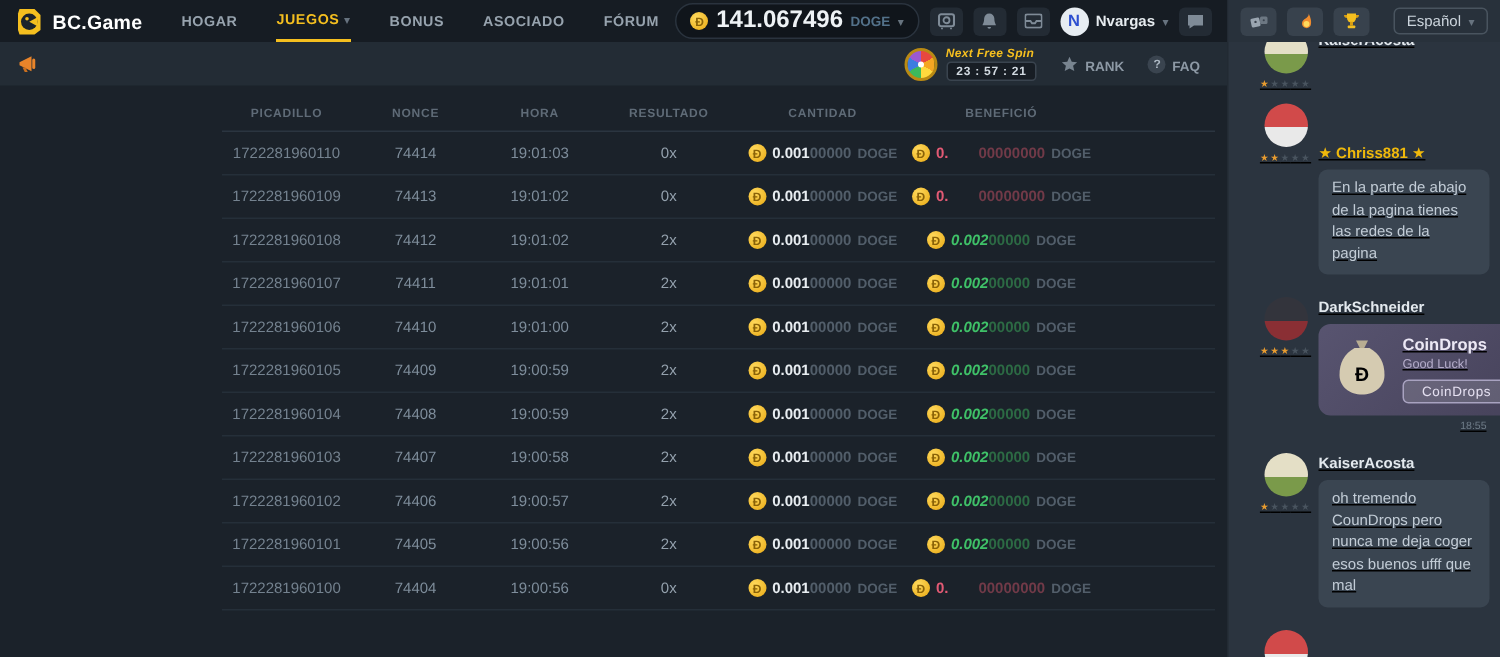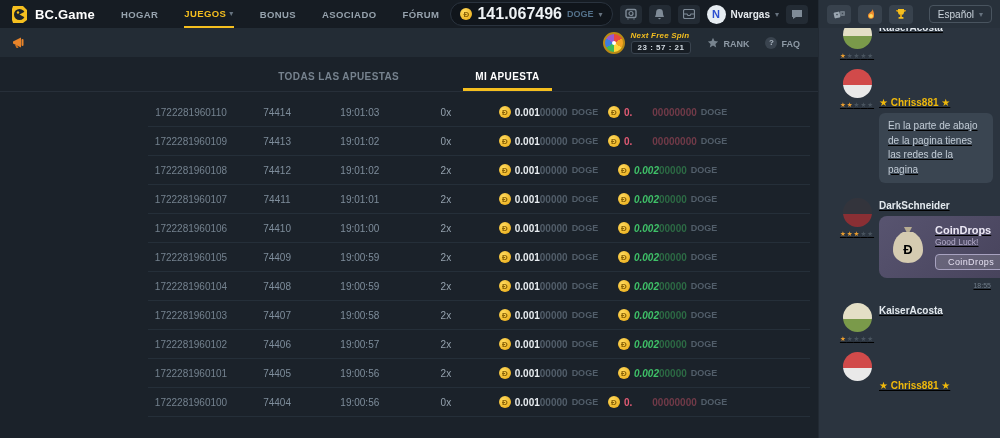--- a/index.html
+++ b/index.html
@@ -197,25 +197,30 @@
           <span>RANK</span>
         </div>
         <div class="mini-link">
           <span class="q-circle">?</span>
           <span>FAQ</span>
         </div>
       </div>
     </div>
 
     <div class="content">
-      <div class="tabs" id="tabs">
-          <div class="tab">TODAS LAS APUESTAS</div>
-          <div class="tab active">MI APUESTA</div>
-        </div>
       <div class="bet-table" id="bet-table">
+          <div class="tr head">
+            <div class="th">PICADILLO</div>
+            <div class="th">NONCE</div>
+            <div class="th">HORA</div>
+            <div class="th">RESULTADO</div>
+            <div class="th">CANTIDAD</div>
+            <div class="th">BENEFICIÓ</div>
+            <div class="th"></div>
+          </div>
           <div class="tr">
             <div class="td hash">1722281960110</div>
             <div class="td">74414</div>
             <div class="td">19:01:03</div>
             <div class="td result">0x</div>
             <div class="td money amount">
               <span class="coin">Ð</span>
               <span class="val"><b>0.001</b><i>00000</i></span>
               <span class="cur">DOGE</span>
             </div>
@@ -466,20 +471,21 @@
             <div class="m-time" style="margin: 2px 2px 5px 0px;">18:55</div>
           </div>
         </div>
         <div class="msg">
           <div class="msg-left">
             <div class="m-avatar" style="background: linear-gradient(rgb(228, 223, 198) 0px, rgb(228, 223, 198) 55%, rgb(122, 154, 74) 55%, rgb(122, 154, 74) 100%);"></div>
             <div class="m-stars"><span class="on">★</span><span>★</span><span>★</span><span>★</span><span>★</span></div>
           </div>
           <div class="msg-right">
             <div class="m-name">KaiserAcosta</div>
+            <div class="bubble"><span>oh tremendo CounDrops pero nunca me deja coger esos buenos ufff que mal</span></div>
           </div>
         </div>
         <div class="msg">
           <div class="msg-left">
             <div class="m-avatar" style="background: linear-gradient(rgb(209, 74, 74) 0px, rgb(209, 74, 74) 55%, rgb(233, 233, 233) 55%, rgb(233, 233, 233) 100%);"></div>
           </div>
           <div class="msg-right">
             <div class="m-name decorated">★ Chriss881 ★</div>
           </div>
         </div>

